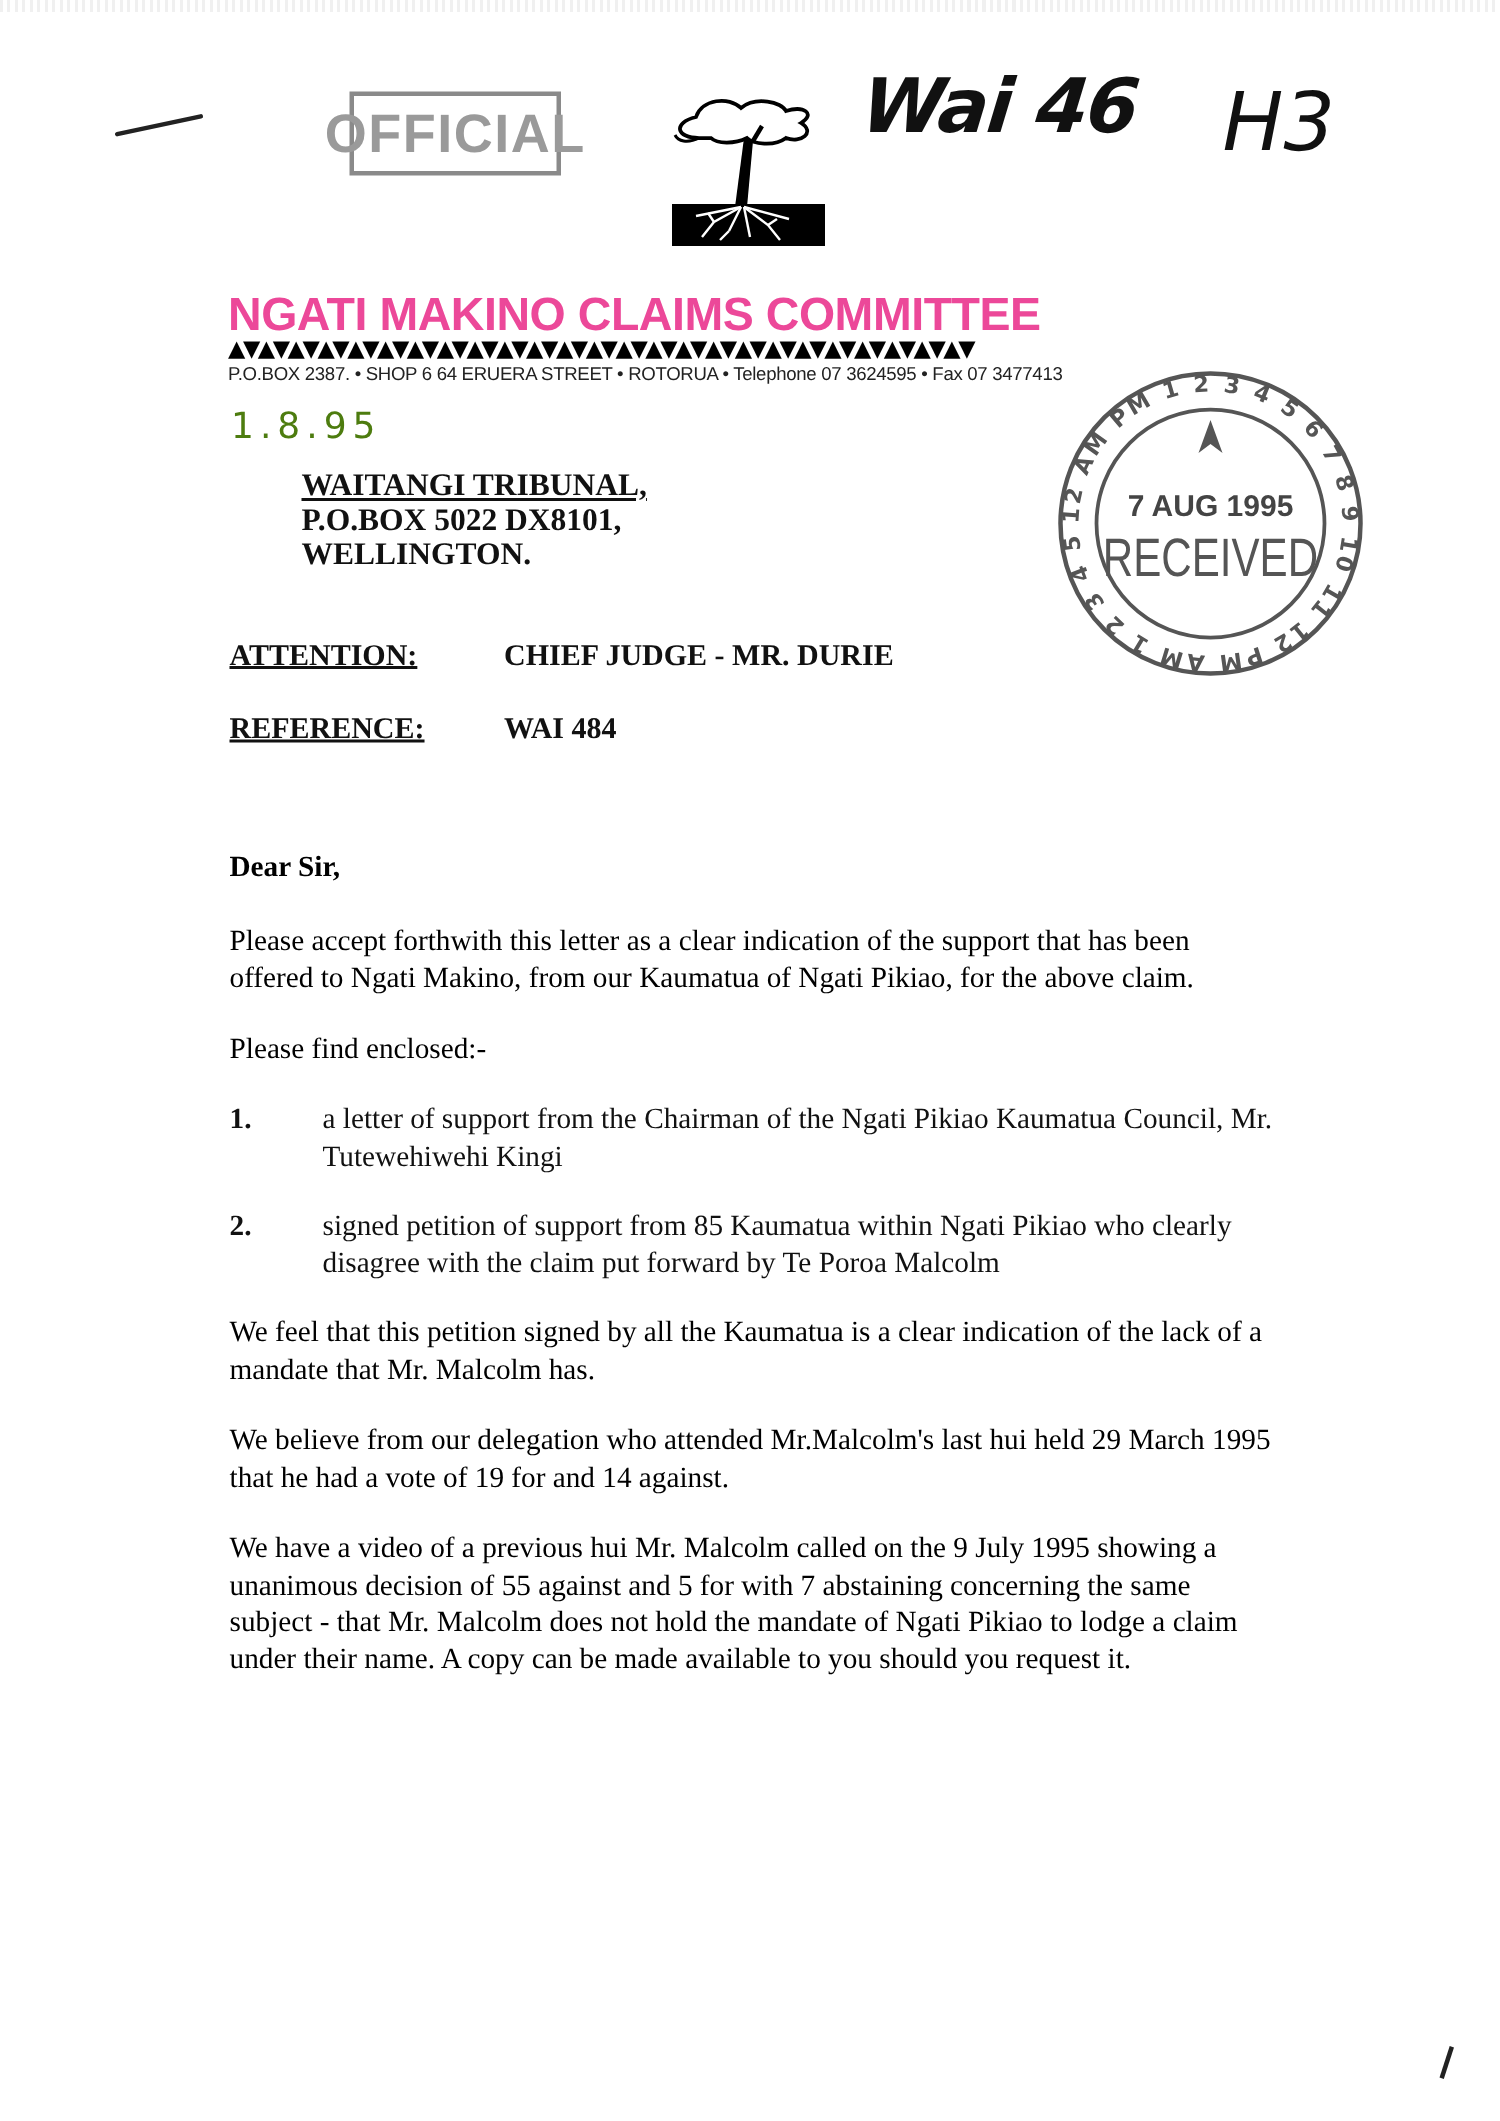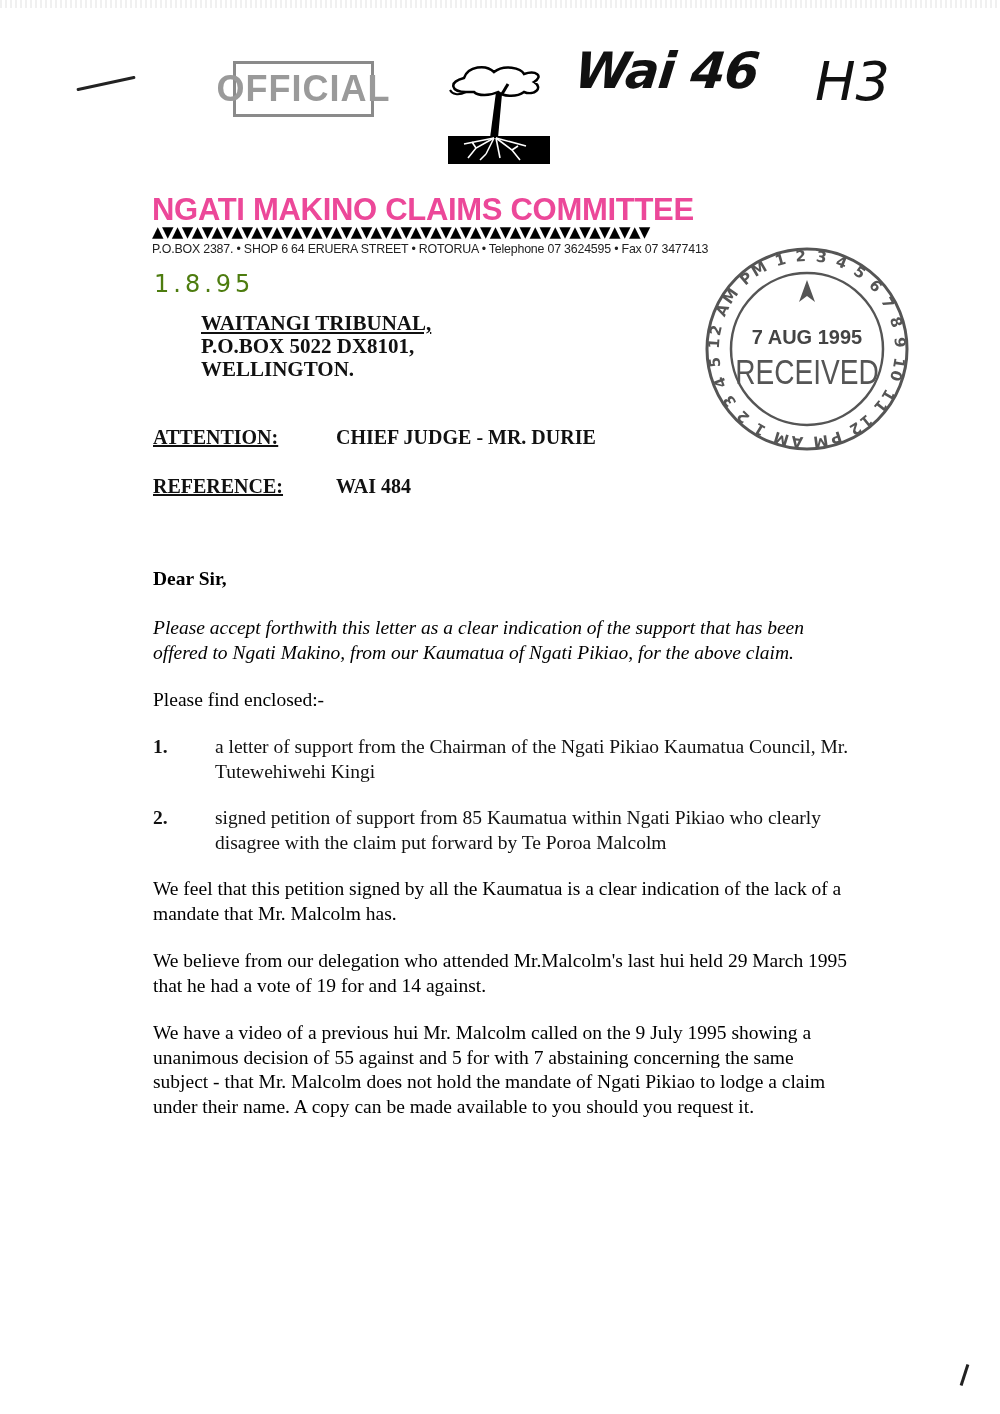--- a/index.html
+++ b/index.html
@@ -82,21 +82,21 @@
 </div>
 
 <div class="field-row" style="top:426px;">
   <span class="field-label">ATTENTION:</span><span>CHIEF JUDGE - MR. DURIE</span>
 </div>
 <div class="field-row" style="top:475px;">
   <span class="field-label">REFERENCE:</span><span>WAI 484</span>
 </div>
 
 <div class="body-text salutation" style="top:567px;">Dear Sir,</div>
-<div class="body-text" style="top:616px;font-style:italic;">Please accept forthwith this letter as a clear indication of the support that has been offered to Ngati Makino, from our Kaumatua of Ngati Pikiao, for the above claim.</div>
+<div class="body-text" style="top:616px;">Please accept forthwith this letter as a clear indication of the support that has been offered to Ngati Makino, from our Kaumatua of Ngati Pikiao, for the above claim.</div>
 <div class="body-text" style="top:688px;">Please find enclosed:-</div>
 
 <div class="list-item" style="top:735px;">
   <span class="list-num">1.</span>
   <span>a letter of support from the Chairman of the Ngati Pikiao Kaumatua Council, Mr. Tutewehiwehi Kingi</span>
 </div>
 <div class="list-item" style="top:806px;">
   <span class="list-num">2.</span>
   <span>signed petition of support from 85 Kaumatua within Ngati Pikiao who clearly disagree with the claim put forward by Te Poroa Malcolm</span>
 </div>

